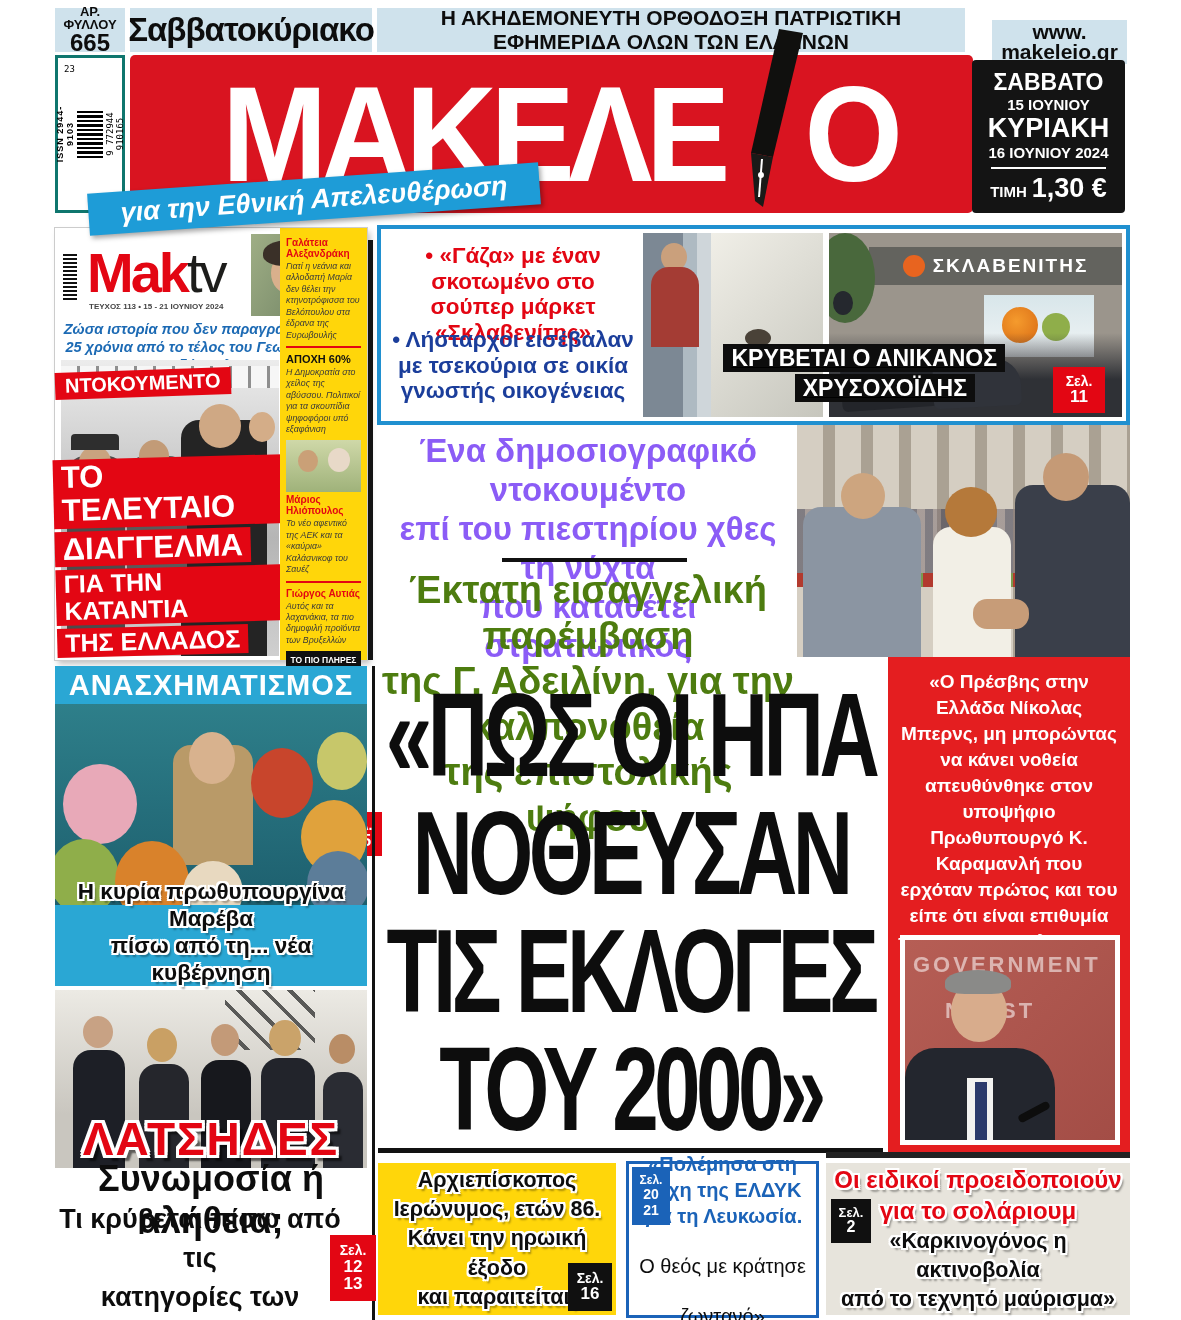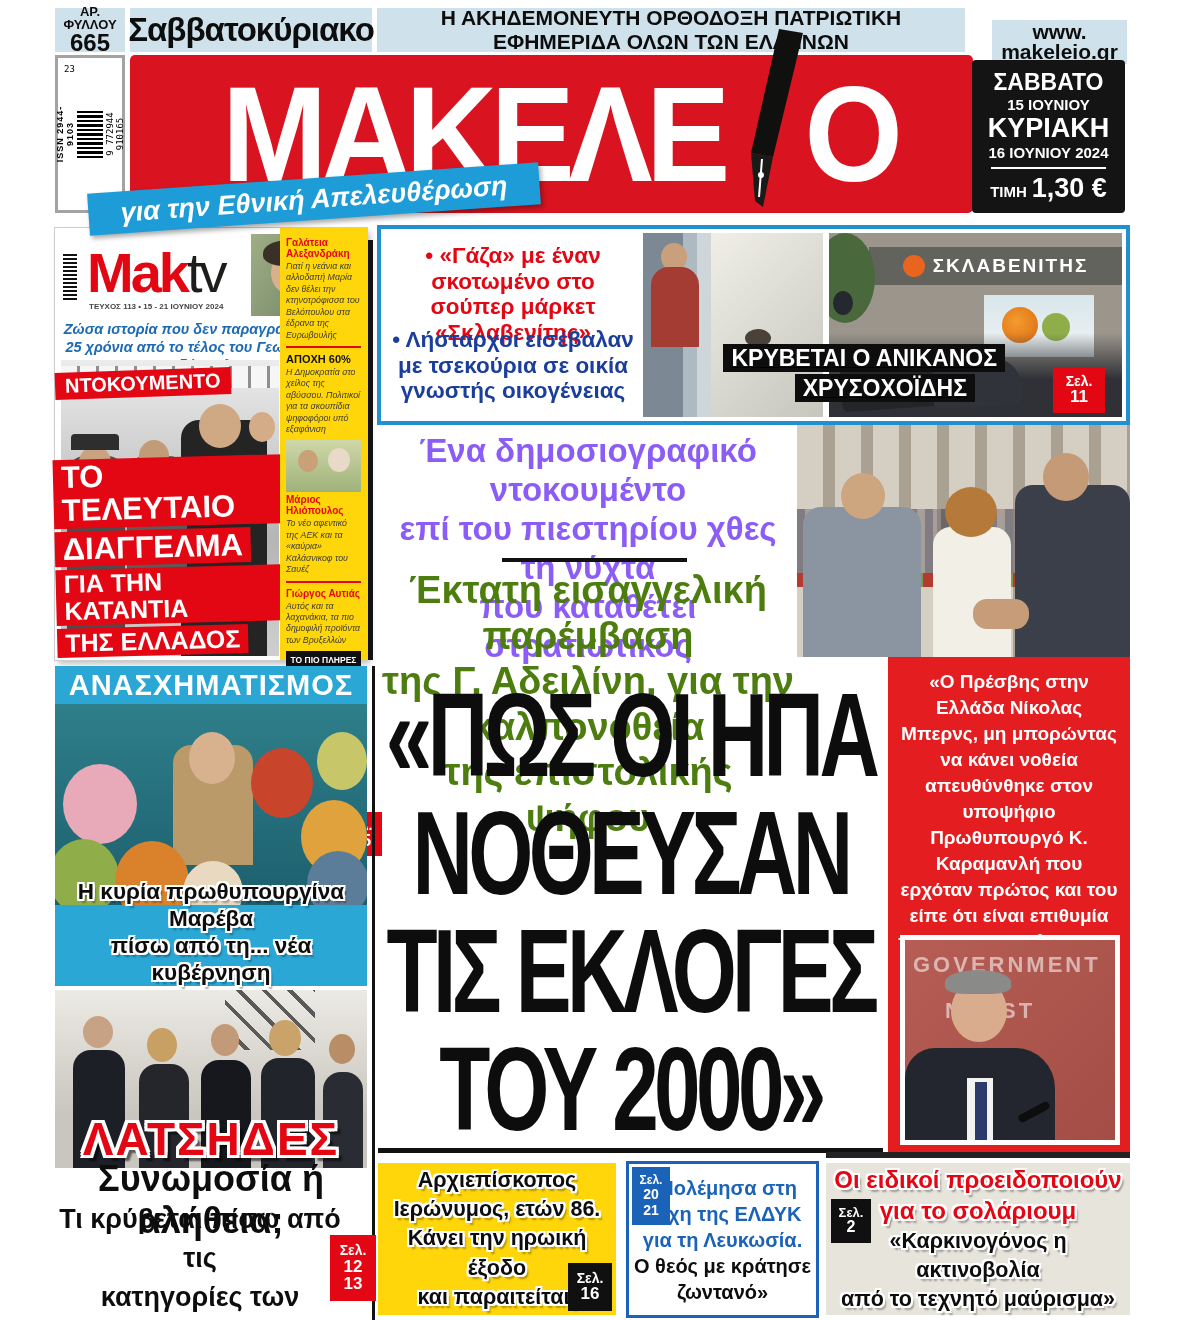--- a/index.html
+++ b/index.html
@@ -23,21 +23,21 @@
               transform:scaleX(.93);transform-origin:center;white-space:nowrap;}
   .ribbon{background:#1e9cd7;color:#fff;font-style:italic;font-weight:800;font-size:27px;
           transform:rotate(-4deg);box-shadow:2px 3px 5px rgba(0,0,0,.35);white-space:nowrap;}
   .datebox{background:#141414;color:#fff;border-radius:4px;}
   .datebox .d1{font-size:23px;font-weight:800;}
   .datebox .d2{font-size:15px;font-weight:700;}
   .datebox .d3{font-size:27px;font-weight:800;}
   .datebox hr{width:75%;border:none;border-top:2px solid #fff;margin:6px 0 4px;}
   .price{font-size:15px;font-weight:700;}
   .price b{font-size:27px;font-weight:800;margin-left:5px;}
-  .bcbox{background:#fff;border:3px solid #a3a3a3;}
+  .bcbox{background:#fff;border:3px solid #0f766e;}
   .bc-rot{transform:rotate(-90deg);transform-origin:center;width:150px;text-align:center;}
   .bc-issn{font-size:9px;font-weight:700;letter-spacing:1px;}
   .bc-bars{height:26px;margin:2px 8px;background:repeating-linear-gradient(90deg,#000 0 2px,#fff 2px 4px,#000 4px 7px,#fff 7px 9px);}
   .bc-digits{font-family:"DejaVu Sans Mono",monospace;font-size:9px;}
 
   
   .cover{background:#fff;box-shadow:0 0 0 1px #ccc,3px 4px 6px rgba(0,0,0,.25);}
   .mak-red{color:#e30613;font-weight:900;font-size:56px;letter-spacing:-3px;}
   .mak-black{color:#1d1d1b;font-weight:400;font-size:56px;letter-spacing:-3px;}
   .mak-issue{font-size:8px;color:#444;font-weight:700;}
@@ -80,21 +80,21 @@
   .latsis-label{color:#e30613;font-weight:900;font-size:46px;letter-spacing:2px;
     text-shadow:-3px -3px 0 #fff,3px -3px 0 #fff,-3px 3px 0 #fff,3px 3px 0 #fff,0 -3px 0 #fff,0 3px 0 #fff,-3px 0 0 #fff,3px 0 0 #fff,6px 6px 2px rgba(0,0,0,.55);}
   .consp-h{color:#0d0d0d;font-weight:900;font-size:36px;text-align:center;}
   .consp-s{color:#0d0d0d;font-weight:800;font-size:27px;line-height:1.45;text-align:center;}
 
   
   .ybox{background:#ffd60a;}
   .ybox .t{color:#0d0d0d;font-weight:900;font-size:21.5px;line-height:1.35;text-align:center;}
   .bbox{background:#fff;border:3px solid #1b63b8;}
   .bbox .blu{color:#1b63b8;font-weight:900;font-size:20px;line-height:1.3;text-align:center;}
-  .bbox .blk{color:#0d0d0d;font-weight:700;font-size:20px;line-height:1.3;text-align:center;}
+  .bbox .blk{color:#0d0d0d;font-weight:400;font-size:20px;line-height:1.3;text-align:center;margin-top:24px;}
   .gbox{background:#e7e4dc;}
   .gbox .r{color:#e30613;font-weight:900;font-size:24px;line-height:1.3;text-align:center;}
   .gbox .k{color:#0d0d0d;font-weight:900;font-size:21.5px;line-height:1.35;text-align:center;}
 
   .vrule{background:#111;}
   .hrule{background:#111;}
 
   
   .ph{overflow:hidden;position:absolute;}
   .blob{position:absolute;border-radius:50%;}

